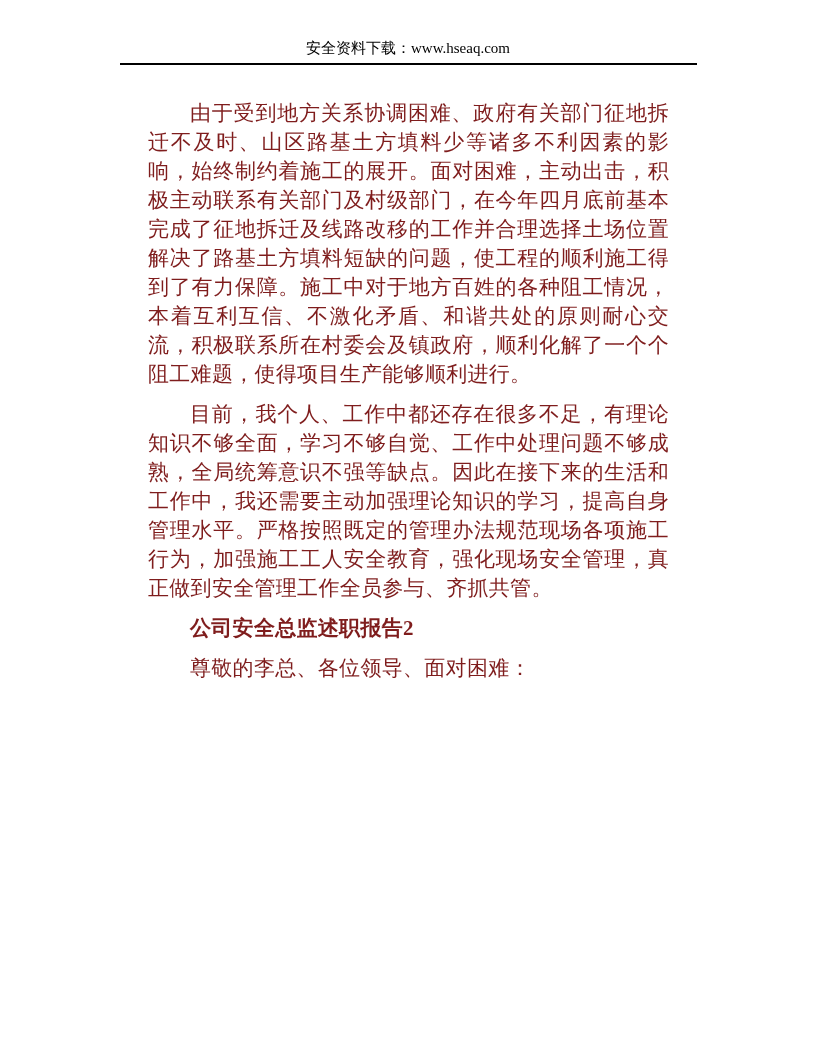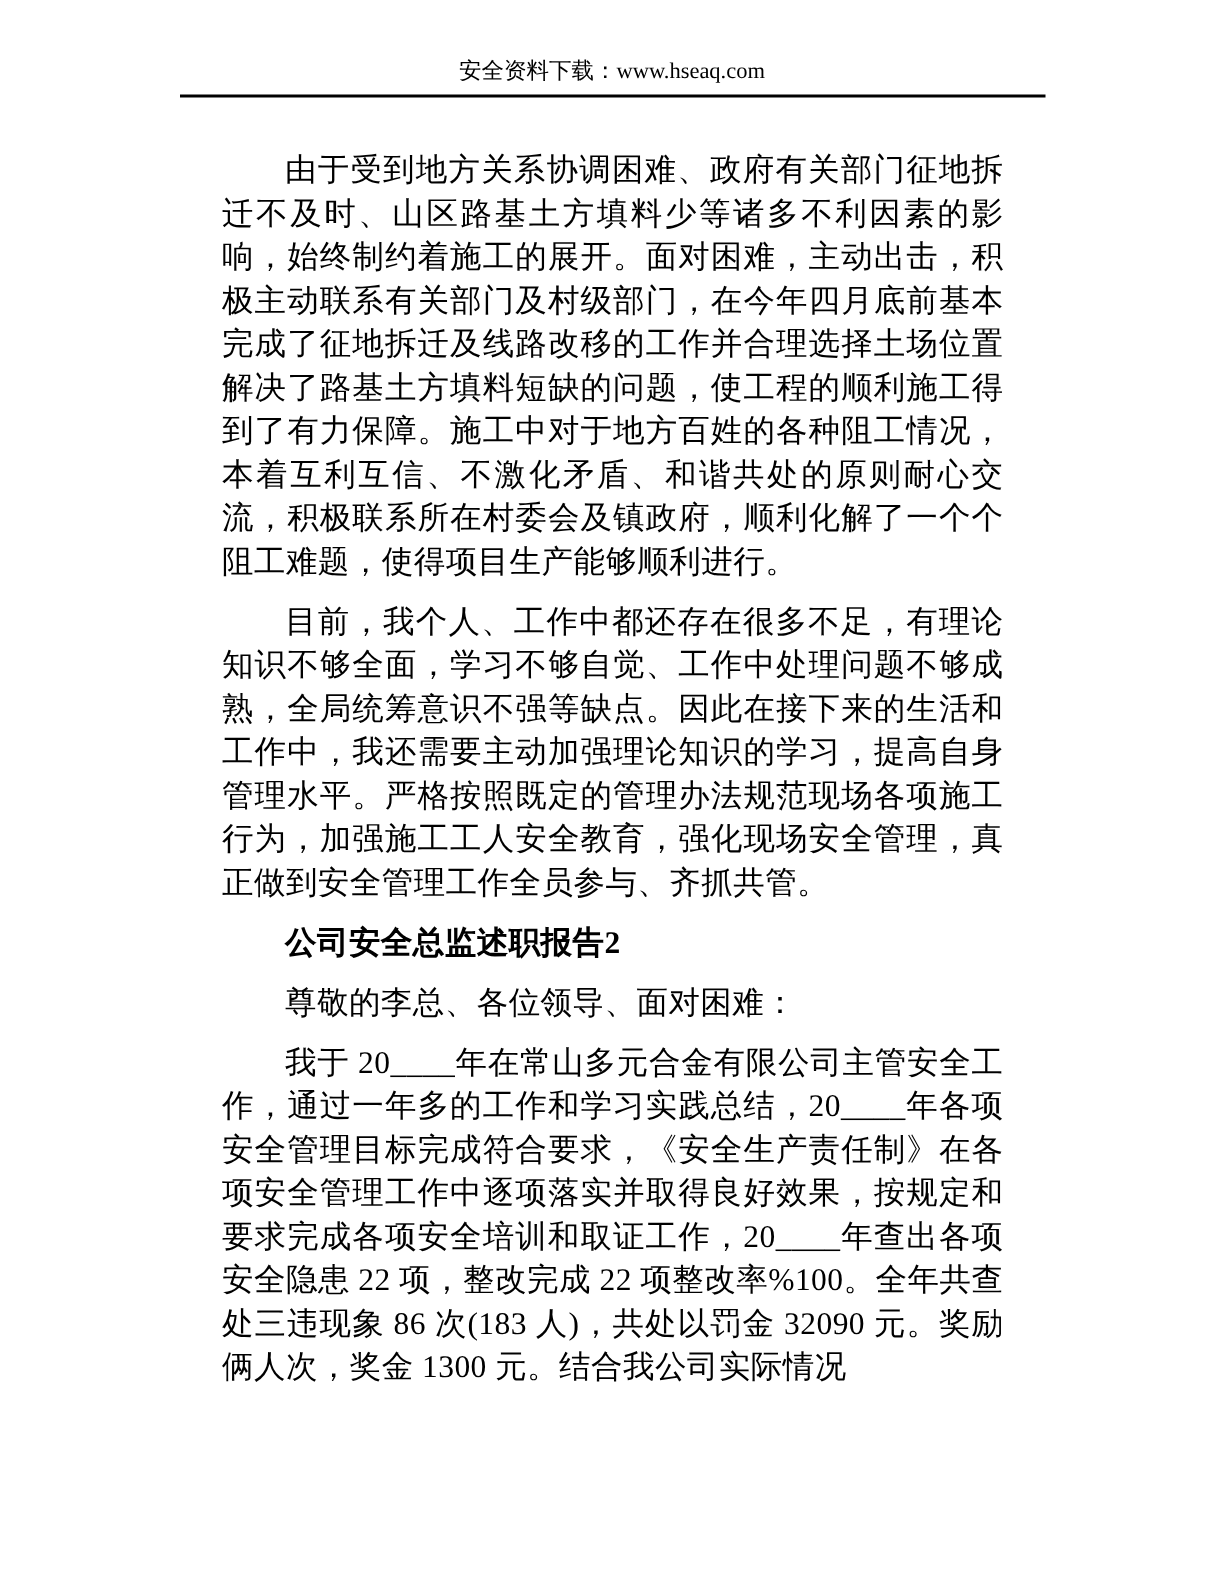--- a/index.html
+++ b/index.html
@@ -34,21 +34,21 @@
   .content {
     padding: 34px 103px 0 104px;
   }
   .content p {
     margin: 0 0 11px 0;
     font-size: 21px;
     line-height: 29px;
     letter-spacing: 0.3px;
     text-align: justify;
     text-justify: inter-ideograph;
-    color: #000000;
+    color: #7f1d1d;
     word-break: break-all;
   }
   .indent {
     text-indent: 42px;
   }
   .report-heading {
     color: #2b6da3;
     font-weight: bold;
   }
 </style>
@@ -66,17 +66,16 @@
     <p class="indent">由于受到地方关系协调困难、政府有关部门征地拆迁不及时、山区路基土方填料少等诸多不利因素的影响，始终制约着施工的展开。面对困难，主动出击，积极主动联系有关部门及村级部门，在今年四月底前基本完成了征地拆迁及线路改移的工作并合理选择土场位置解决了路基土方填料短缺的问题，使工程的顺利施工得到了有力保障。施工中对于地方百姓的各种阻工情况，本着互利互信、不激化矛盾、和谐共处的原则耐心交流，积极联系所在村委会及镇政府，顺利化解了一个个阻工难题，使得项目生产能够顺利进行。</p>
 
 
     <p class="indent">目前，我个人、工作中都还存在很多不足，有理论知识不够全面，学习不够自觉、工作中处理问题不够成熟，全局统筹意识不强等缺点。因此在接下来的生活和工作中，我还需要主动加强理论知识的学习，提高自身管理水平。严格按照既定的管理办法规范现场各项施工行为，加强施工工人安全教育，强化现场安全管理，真正做到安全管理工作全员参与、齐抓共管。</p>
 
     <p class="indent report-heading">公司安全总监述职报告2</p>
 
     <p class="indent">尊敬的李总、各位领导、面对困难：</p>
 
 
-    <p class="indent">我于 20____年在常山多元合金有限公司主管安全工作，通过一年多的工作和学习实践总结，20____年各项安全管理目标完成符合要求，《安全生产责任制》在各项安全管理工作中逐项落实并取得良好效果，按规定和要求完成各项安全培训和取证工作，20____年查出各项安全隐患 22 项，整改完成 22 项整改率%100。全年共查处三违现象 86 次(183 人)，共处以罚金 32090 元。奖励俩人次，奖金 1300 元。结合我公司实际情况</p>
 
   </div>
 
 </div>
 
 </body></html>

